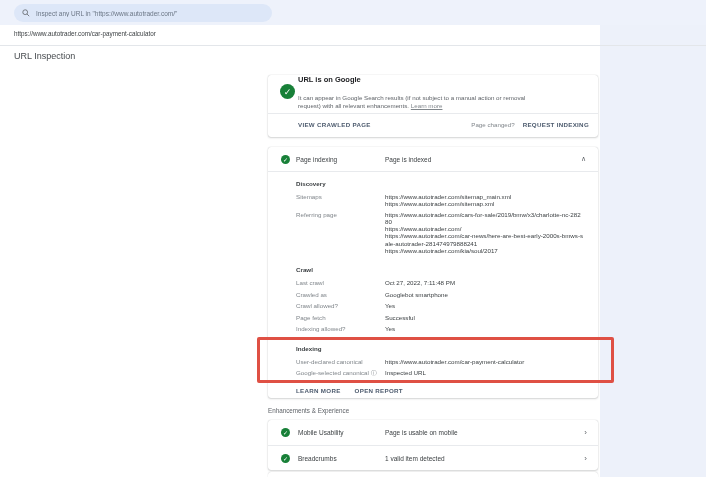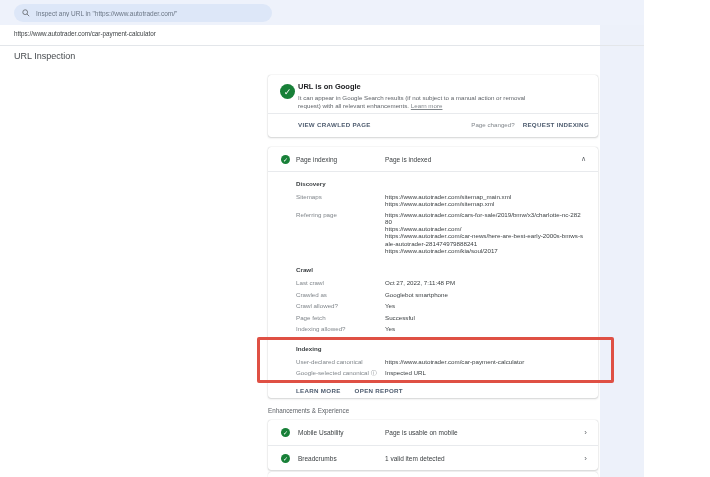--- a/index.html
+++ b/index.html
@@ -1,18 +1,18 @@
 <!DOCTYPE html>
 <html><head>
 <meta charset="utf-8">
 <style>
   * { margin:0; padding:0; box-sizing:border-box; }
   html,body { width:710px; height:477px; }
   body { font-family:"Liberation Sans", sans-serif; background:#ffffff; }
-  #screen { position:relative; width:644px; height:477px; overflow:hidden; background:#ffffff; }
+  #screen { position:relative; width:706px; height:477px; overflow:hidden; background:#ffffff; }
 
   .right-strip { position:absolute; left:600px; top:0; width:110px; height:477px; background:#edf1fa; }
   .topbar { position:absolute; left:0; top:0; width:710px; height:25px; background:#eef2fb; }
   .search-pill { position:absolute; left:14px; top:4px; width:258px; height:18px; background:#dde7f8;
                  border-radius:9px; display:flex; align-items:center; padding:0 8px; gap:6px; }
   .search-pill input { border:none; outline:none; background:transparent; font-family:"Liberation Sans",sans-serif;
                  font-size:6.5px; color:#6b7685; width:220px; }
   .search-pill input::placeholder { color:#6b7685; opacity:1; }
   .mag-icon { width:8px; height:8px; flex:0 0 auto; }
 
@@ -24,21 +24,21 @@
           box-shadow:0 0 1px rgba(60,64,67,0.35), 0 1px 2px rgba(60,64,67,0.2); }
 
   .check-circle { border-radius:50%; background:#188038; color:#ffffff; display:flex;
                   align-items:center; justify-content:center; }
   .check-lg { width:15px; height:15px; font-size:9px; }
   .check-sm { width:9px; height:9px; font-size:6px; }
 
   
   #card-verdict { top:75px; height:62px; }
   #card-verdict .check-lg { position:absolute; left:12px; top:9px; }
-  .c1-title { position:absolute; left:30px; top:7px; font-size:7.5px; font-weight:bold; color:#202124; }
+  .c1-title { position:absolute; left:30px; top:0; font-size:7.5px; font-weight:bold; color:#202124; }
   .c1-desc { position:absolute; left:30px; top:19px; width:245px; font-size:6.2px; line-height:7.5px; color:#5f6368; }
   .c1-desc .learn-more { color:#80868b; text-decoration:underline; cursor:pointer; }
   .c1-divider { position:absolute; left:0; top:38px; width:330px; height:1px; background:#e8eaed; }
   .c1-footer-left { position:absolute; left:30px; top:46px; font-size:6.2px; font-weight:bold;
                     letter-spacing:0.3px; color:#4d5b6e; cursor:pointer; }
   .c1-footer-right { position:absolute; right:9px; top:46px; display:flex; gap:8px; align-items:center; }
   .page-changed { font-size:6.2px; color:#80868b; }
   .request-indexing { font-size:6.2px; font-weight:bold; letter-spacing:0.3px; color:#4d5b6e; cursor:pointer; }
 
   

